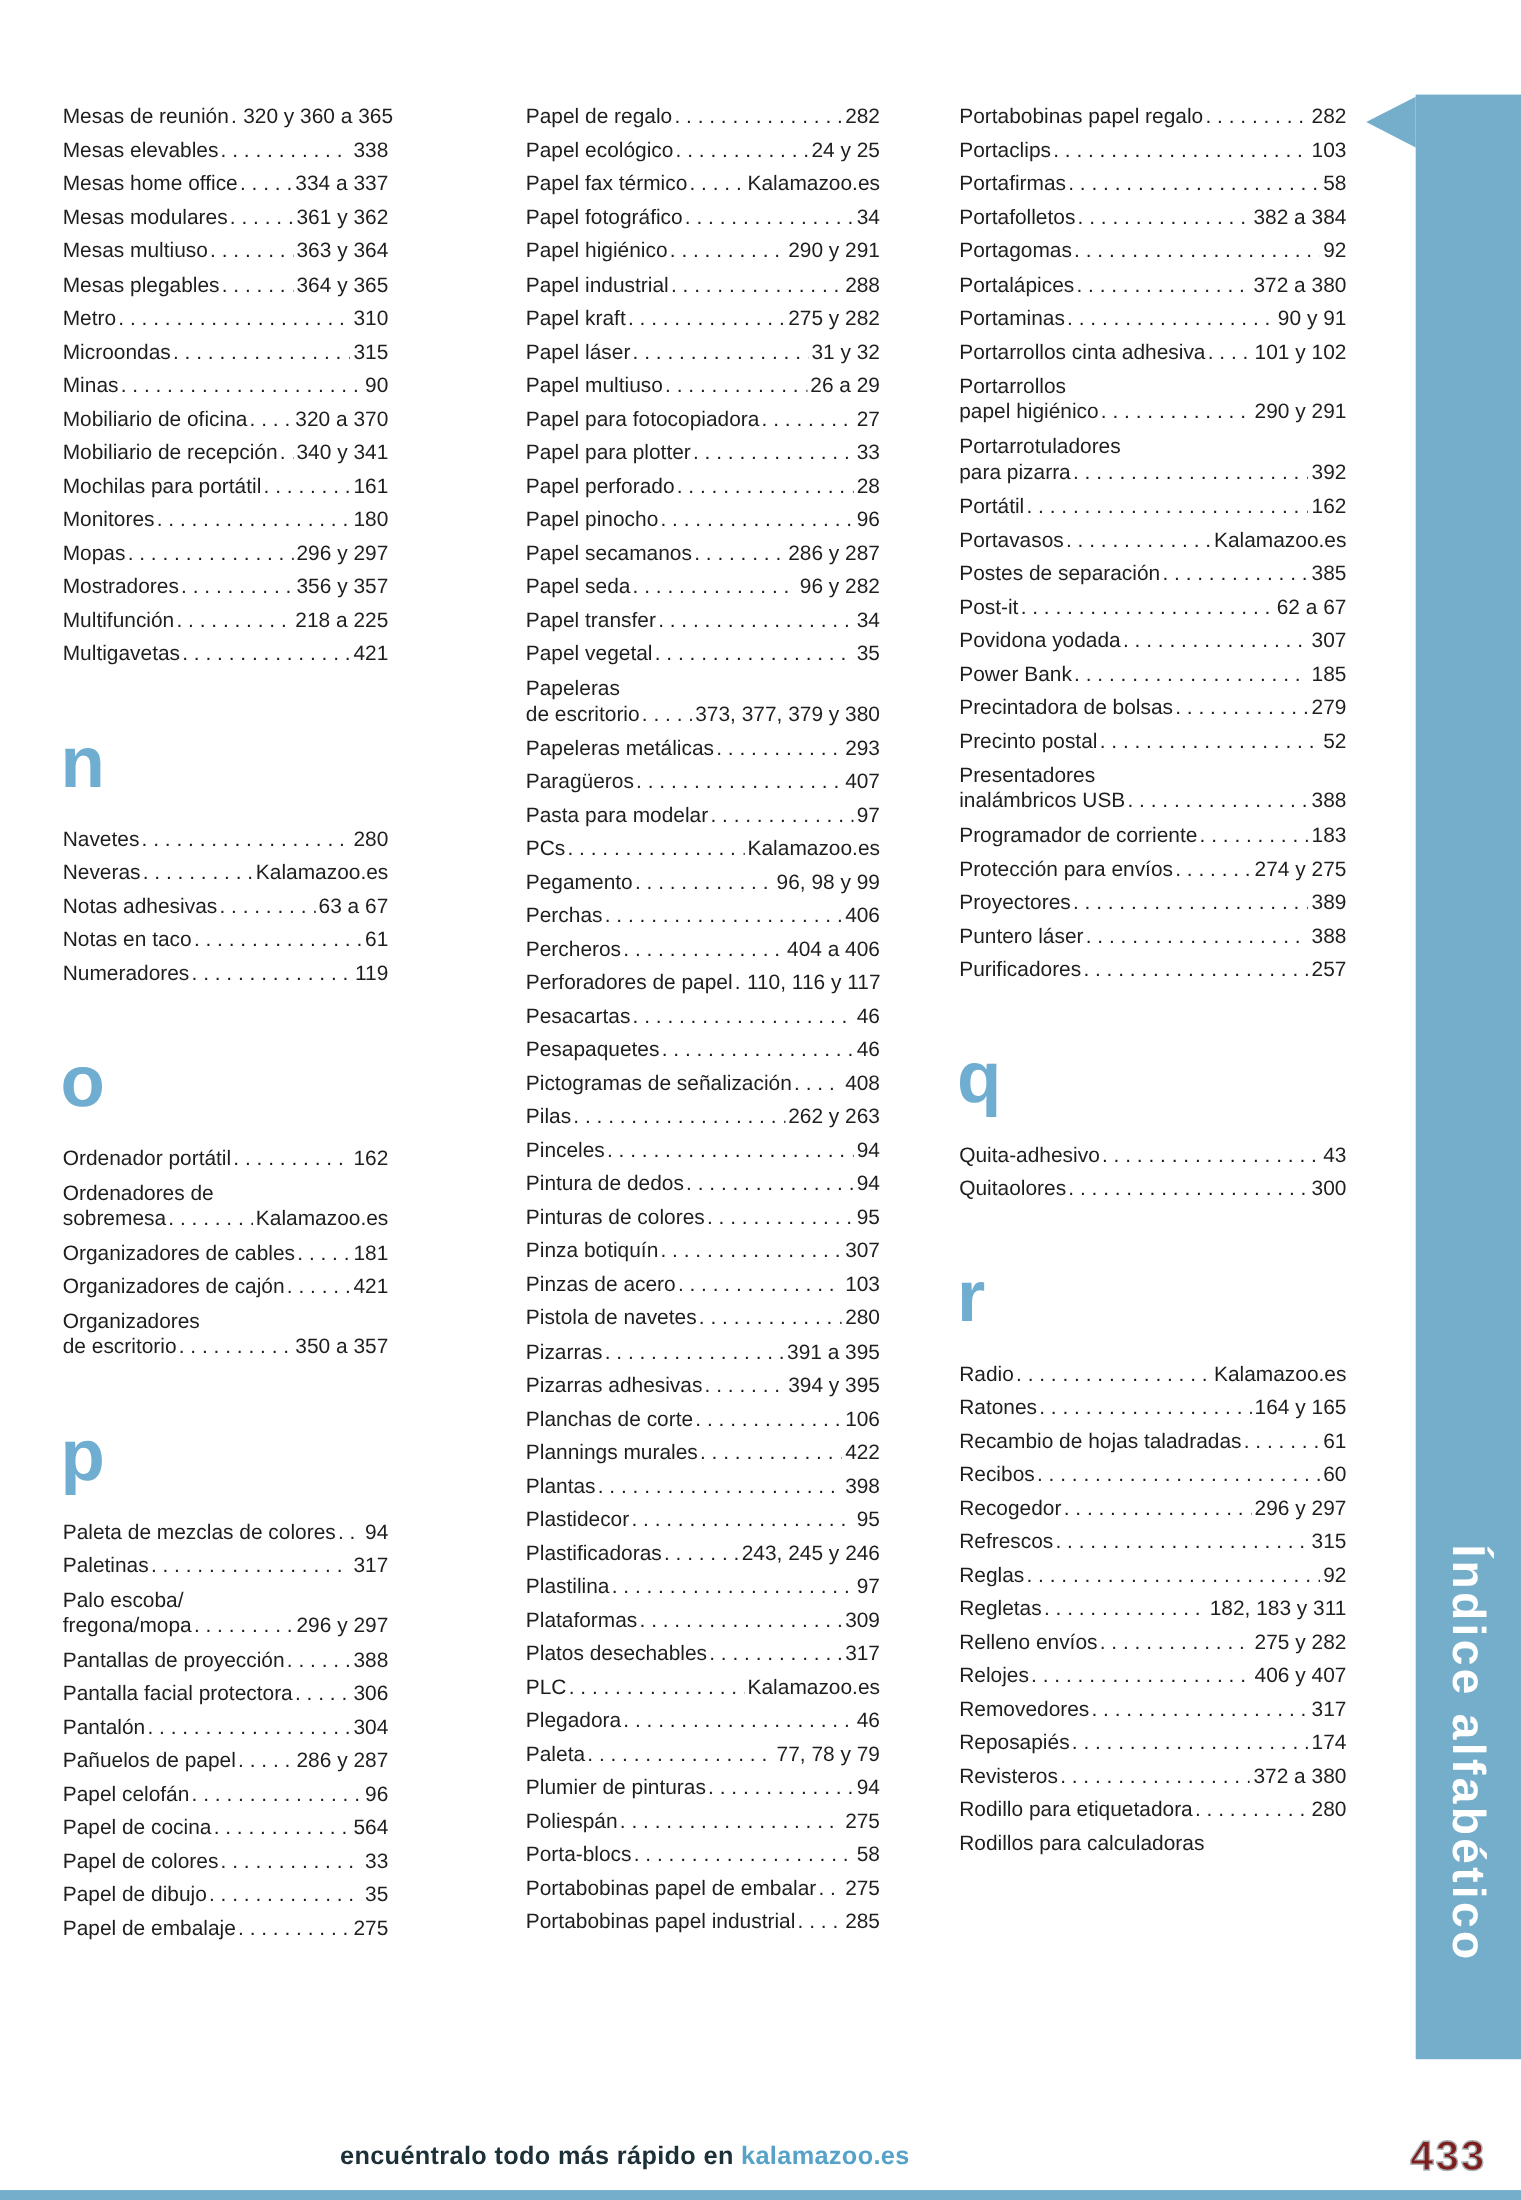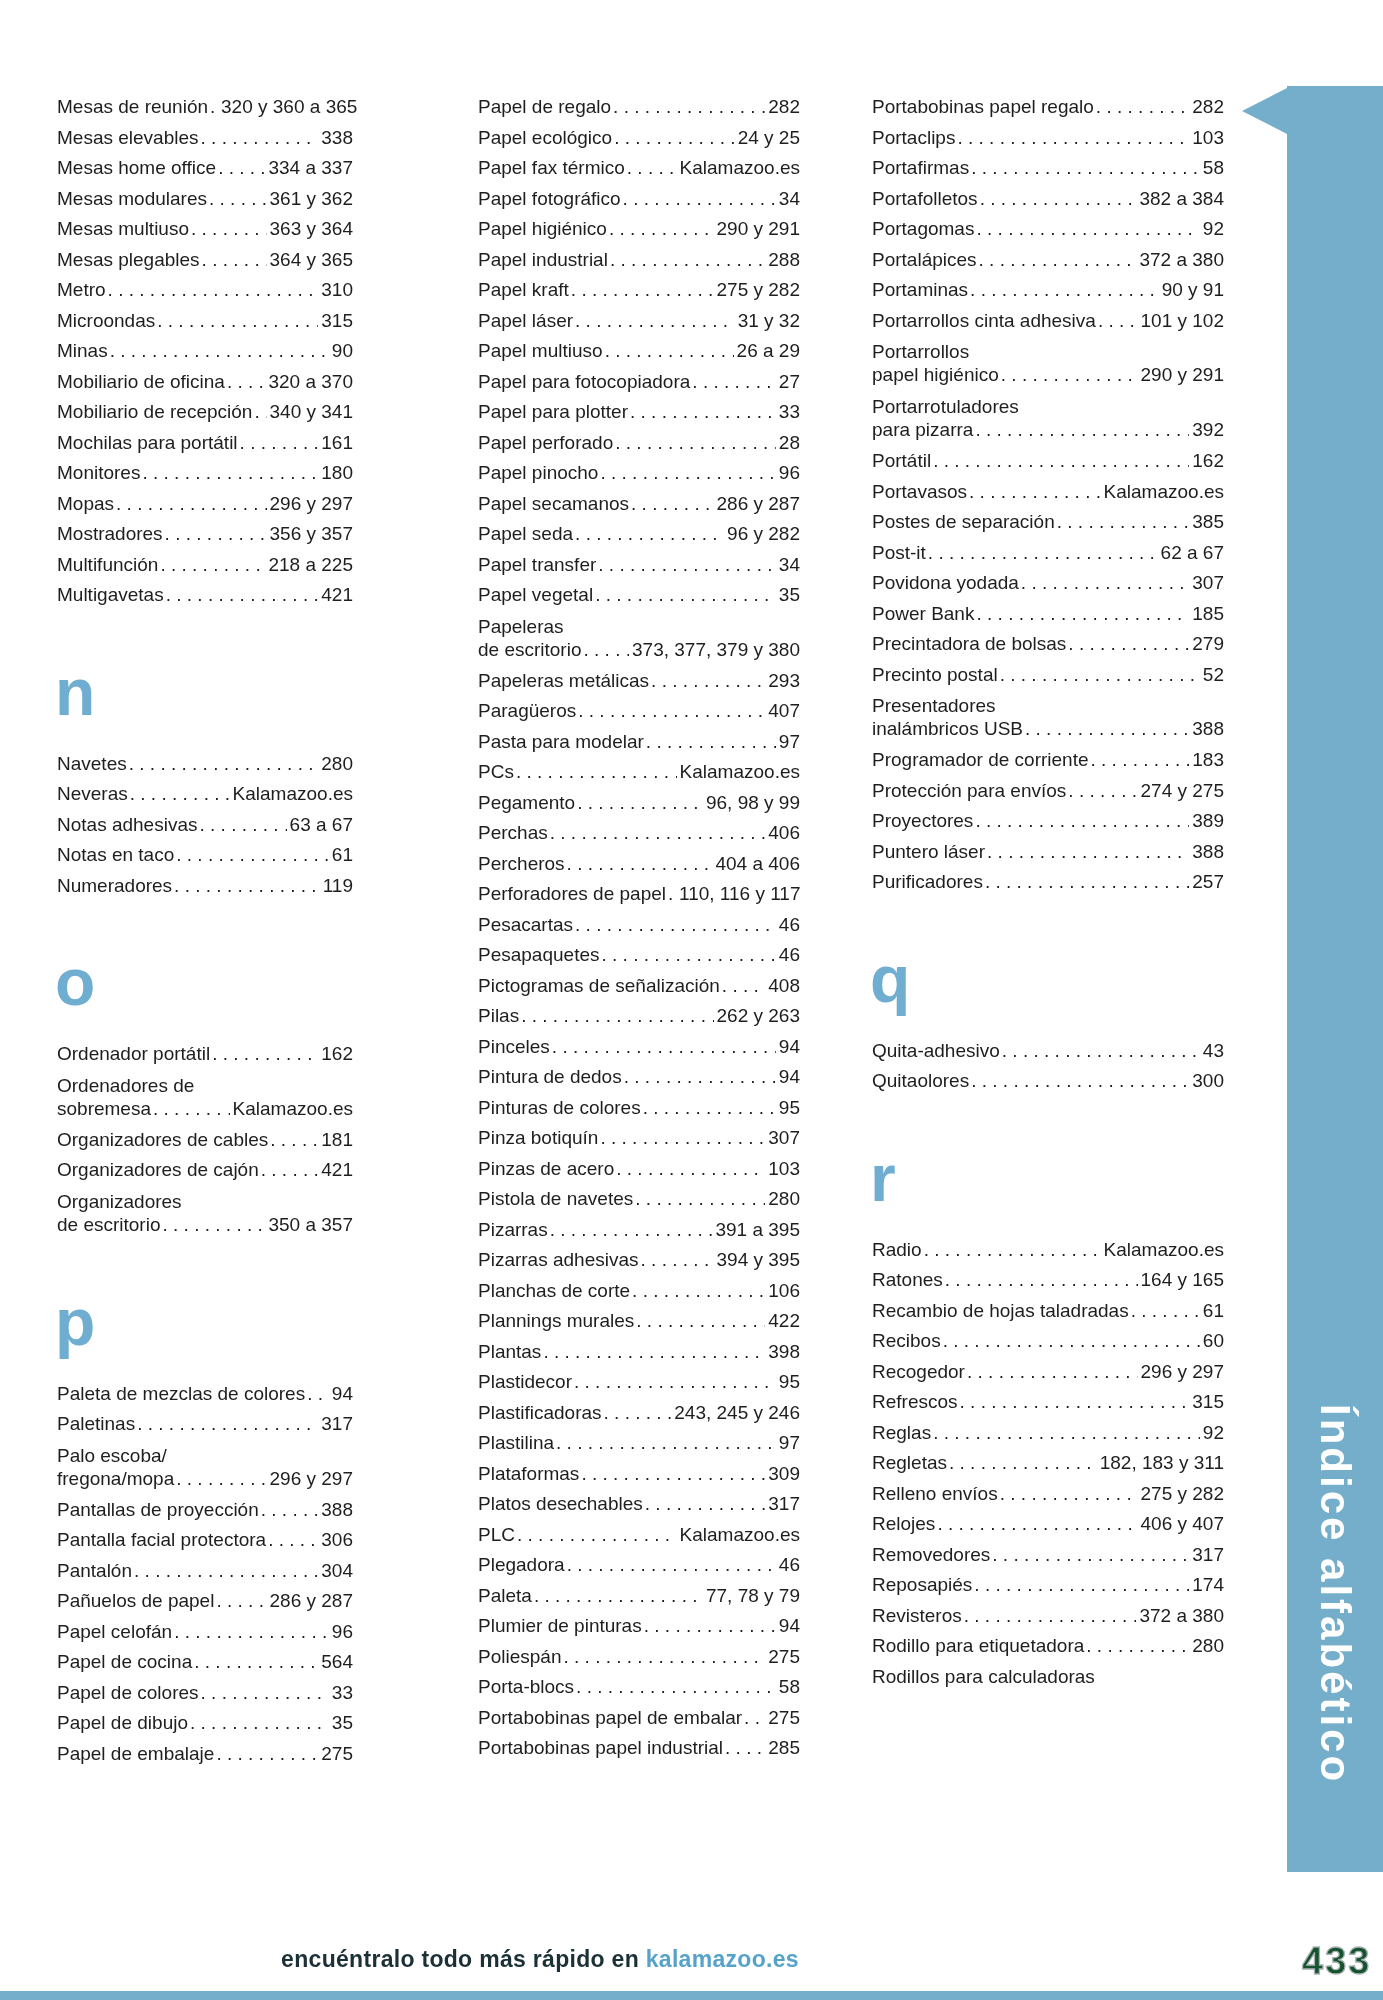--- a/index.html
+++ b/index.html
@@ -25,21 +25,21 @@
 
   .band{position:absolute;top:86px;right:0;width:96px;height:1786px;}
   .notch{position:absolute;left:-45px;top:2px;width:0;height:0;
     border-top:23px solid transparent;border-bottom:23px solid transparent;}
   .vtitle{position:absolute;top:1318px;left:50%;transform:translateX(-50%);
     writing-mode:vertical-rl;font-size:42px;font-weight:700;color:#ffffff;letter-spacing:3px;white-space:nowrap;}
 
   .footer-line{position:absolute;left:0;top:1946px;width:1080px;text-align:center;
     font-size:23px;font-weight:700;color:#1c3038;letter-spacing:0.3px;}
   .pagenum{position:absolute;left:1282px;top:1940px;font-size:38px;font-weight:700;
-    color:#14532d;-webkit-text-stroke:1.3px #a9b0b4;letter-spacing:2px;margin-left:20px;}
+    color:#7f1d1d;-webkit-text-stroke:1.3px #a9b0b4;letter-spacing:2px;}
   .bottombar{position:absolute;left:0;bottom:0;width:100%;height:9px;}
 </style>
 </head>
 <body>
 
 <div class="col" id="col-1">
     <div class="entry">
       <span class="lbl">Mesas de reunión</span>
       <span class="leader"></span>
       <span class="pages">320 y 360 a 365</span>
@@ -737,20 +737,20 @@
     <div class="entry">
       <span class="lbl">Rodillos para calculadoras</span>
     </div>
   </div>
 
 <div class="band" style="background: rgb(116, 174, 203);">
   <div class="notch" style="border-right: 45px solid rgb(116, 174, 203);"></div>
   <div class="vtitle">Índice alfabético</div>
 </div>
 
-<div class="footer-line" style="color: rgb(28, 48, 56);">
+<div class="footer-line" style="color: rgb(28, 48, 56); padding-left: 28px;">
   <span>encuéntralo todo más rápido en</span>
   <span> </span>
   <span class="site" style="color: rgb(86, 162, 201);">kalamazoo.es</span>
 </div>
 
 <div class="pagenum">433</div>
 <div class="bottombar" style="background: rgb(116, 174, 203);"></div>
 
 </body></html>

